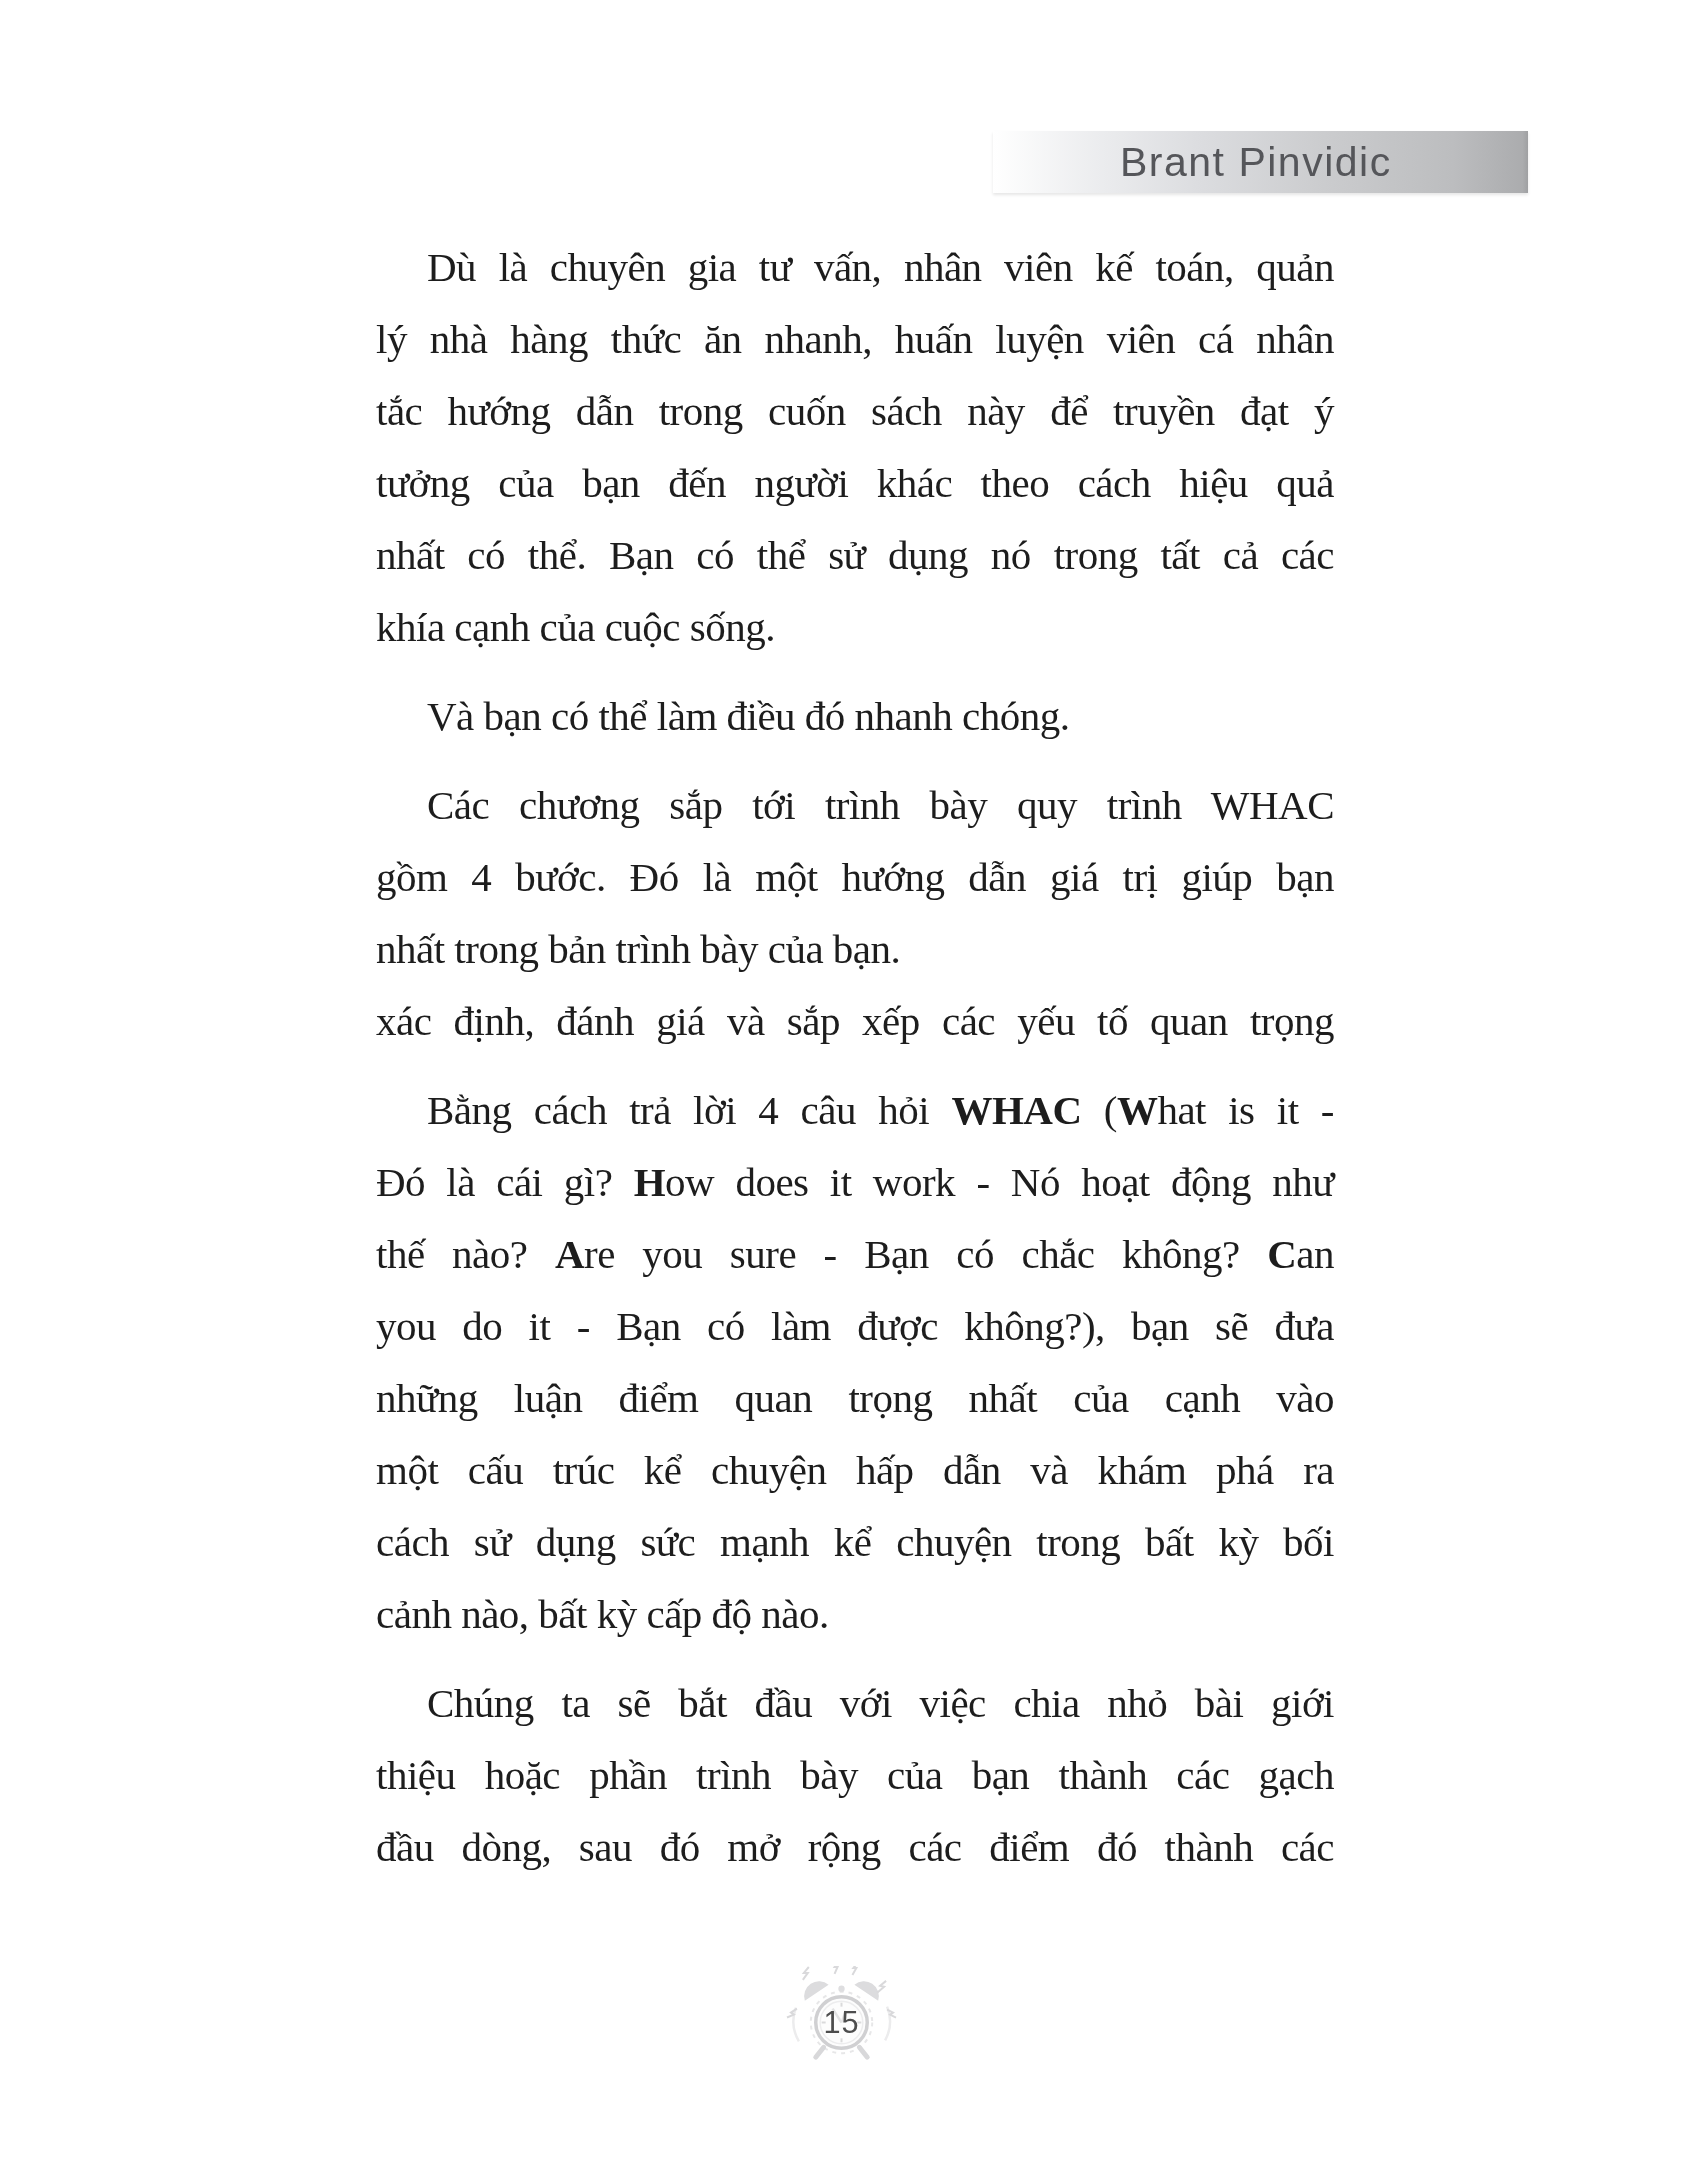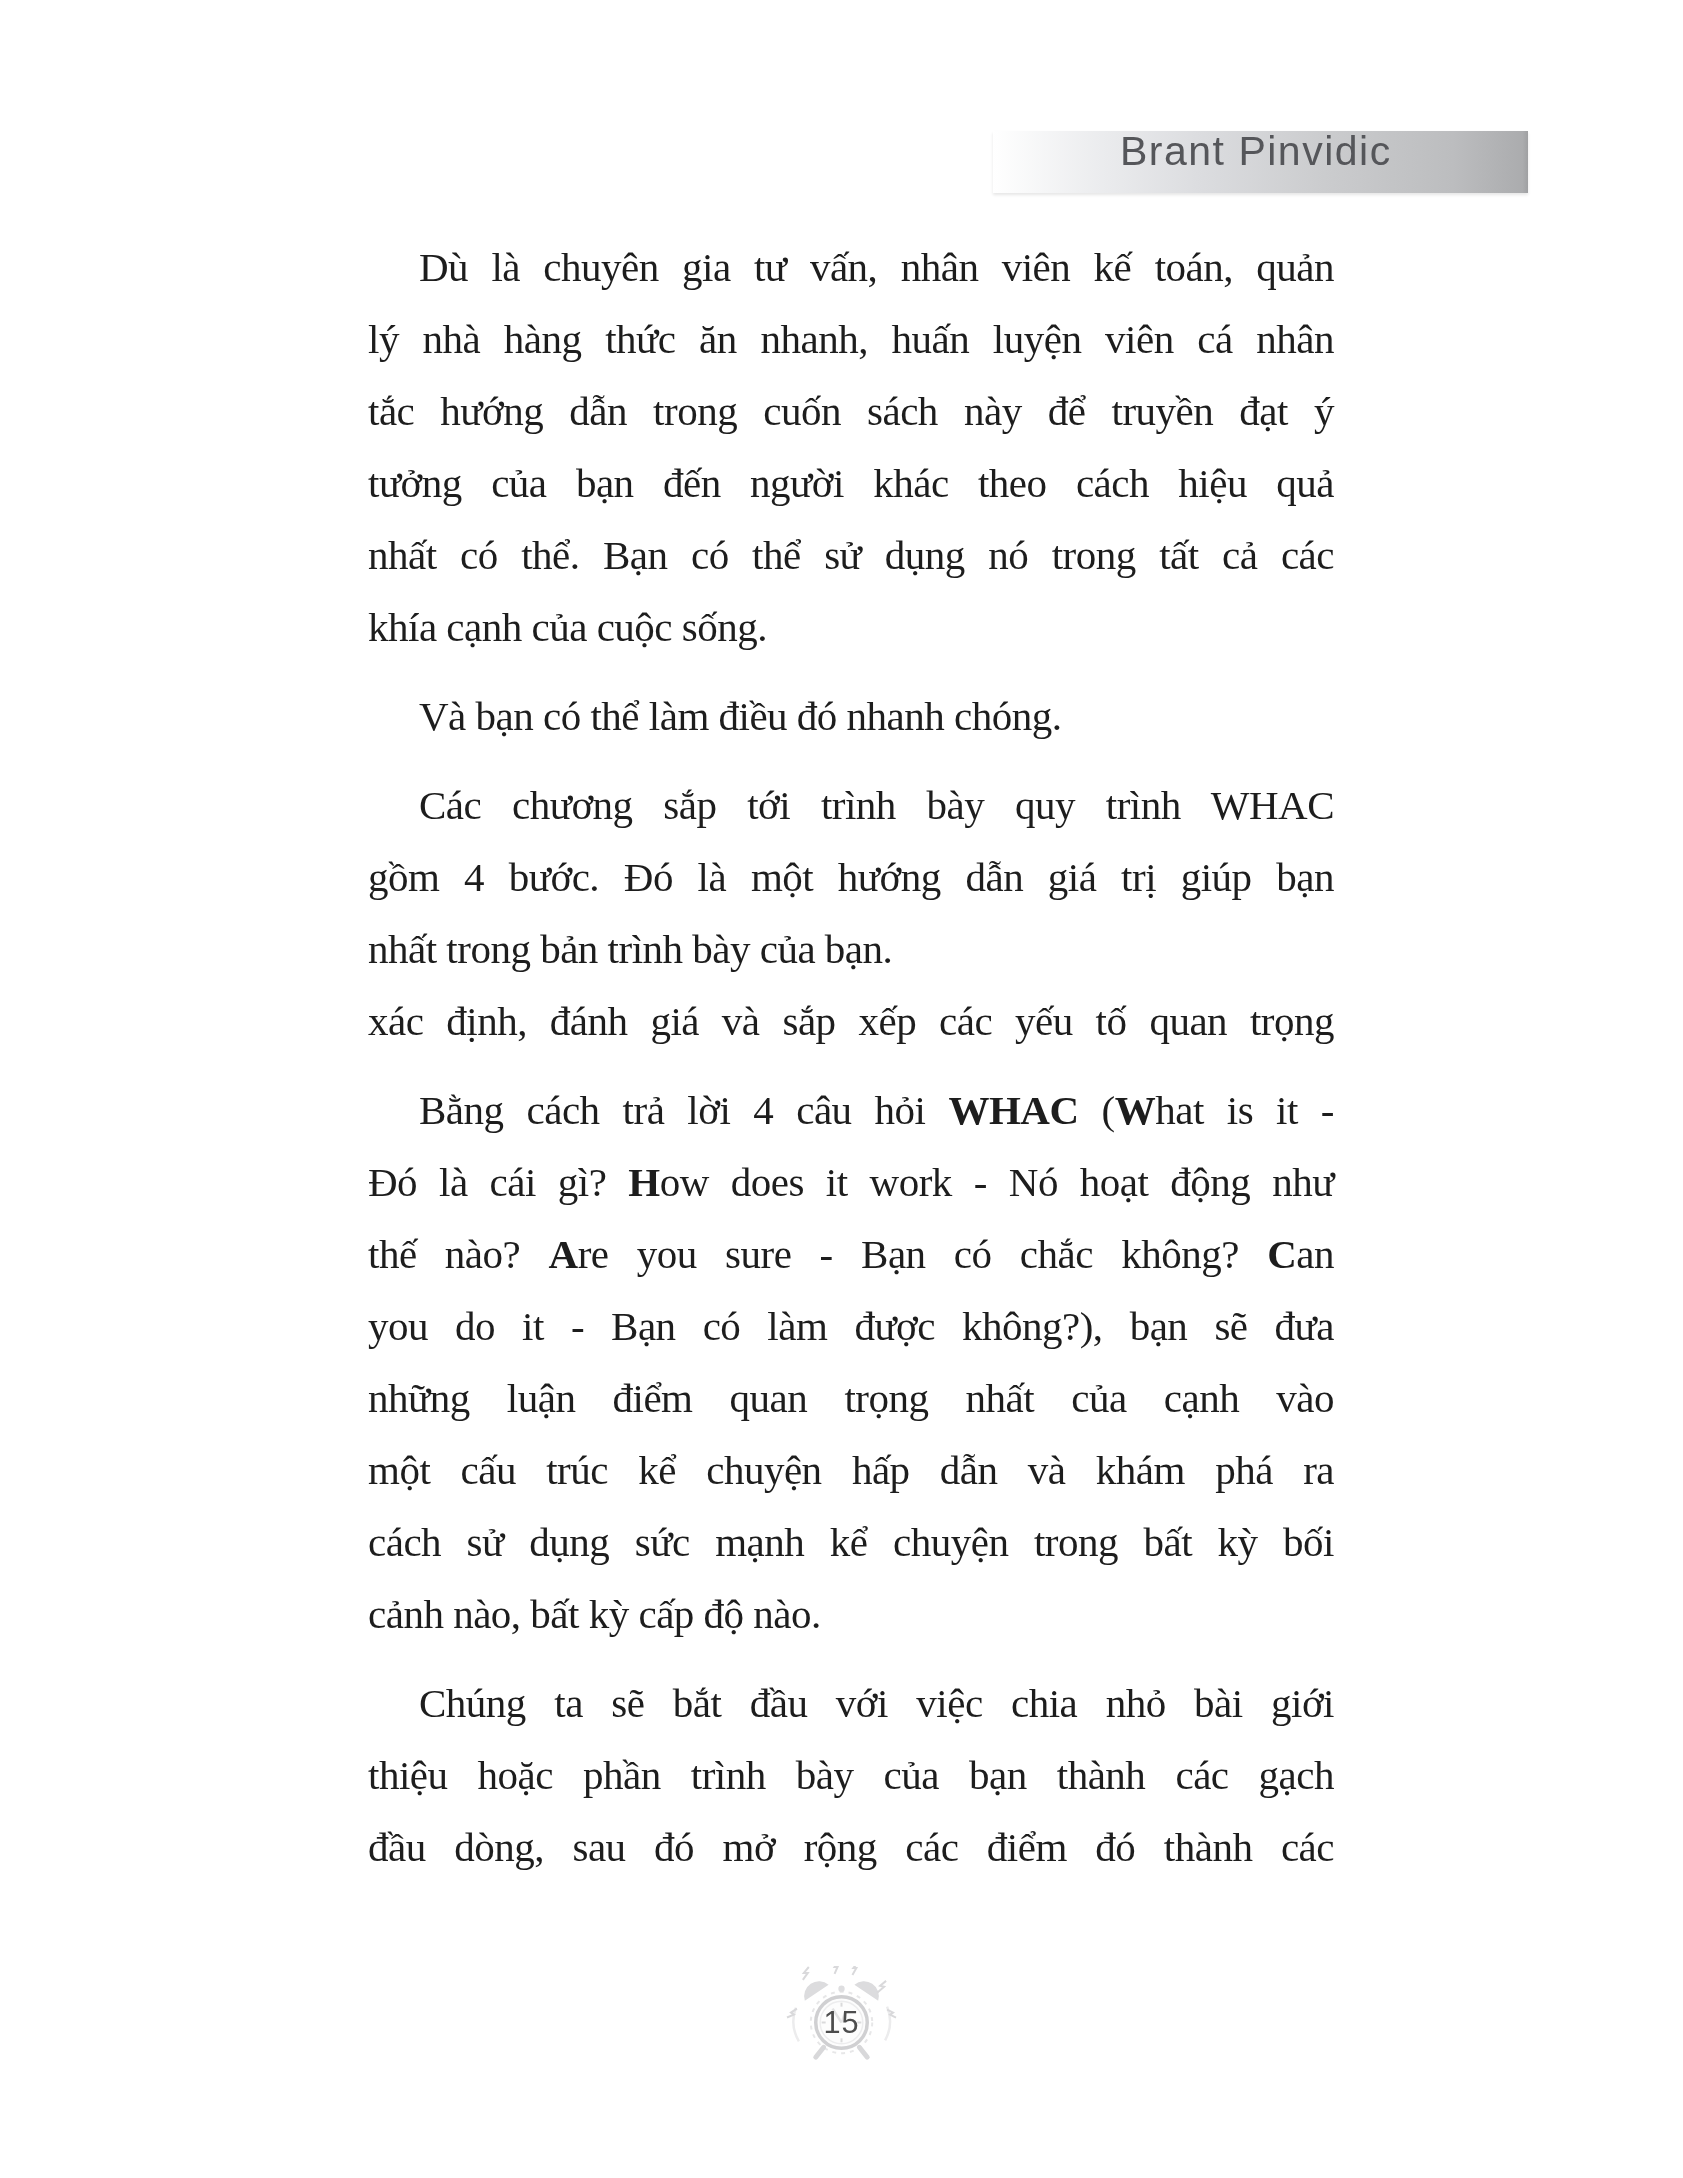--- a/index.html
+++ b/index.html
@@ -13,33 +13,33 @@
     position:absolute;left:993px;top:131px;width:535px;height:62px;
     background:linear-gradient(to right,
       rgba(255,255,255,0) 0%,
       rgba(236,237,239,.85) 16%,
       #dcdde0 38%,
       #cbccce 62%,
       #bcbdbf 86%,
       #abacae 99%,
       #9fa0a2 100%);
     box-shadow:0 2px 3px rgba(0,0,0,0.10);
-    display:flex;align-items:flex-start;
+    display:flex;align-items:center;
   }
   .header-title{
     margin-left:127px;
     font-family:"Liberation Sans","DejaVu Sans",sans-serif;
     font-size:41px;line-height:1;color:#55565a;letter-spacing:1.5px;
   }
   
   .body-text{
     position:absolute;left:364px;top:231px;width:970px;
     color:#1d1d1d;font-size:41px;line-height:72px;letter-spacing:-0.5px;
   }
-  .para{margin:0 0 17px 4px;}
+  .para{margin:0 0 17px 12px;}
   .line{text-align:justify;text-align-last:justify;}
   .line.no-just{text-align-last:left;}
   .line.indent{text-indent:51px;}
   .line b{font-weight:bold;}
   
   .footer-ornament{
     position:absolute;left:775px;top:1966px;width:133px;height:111px;
   }
   .footer-ornament svg{display:block;}
   .clock-number{

